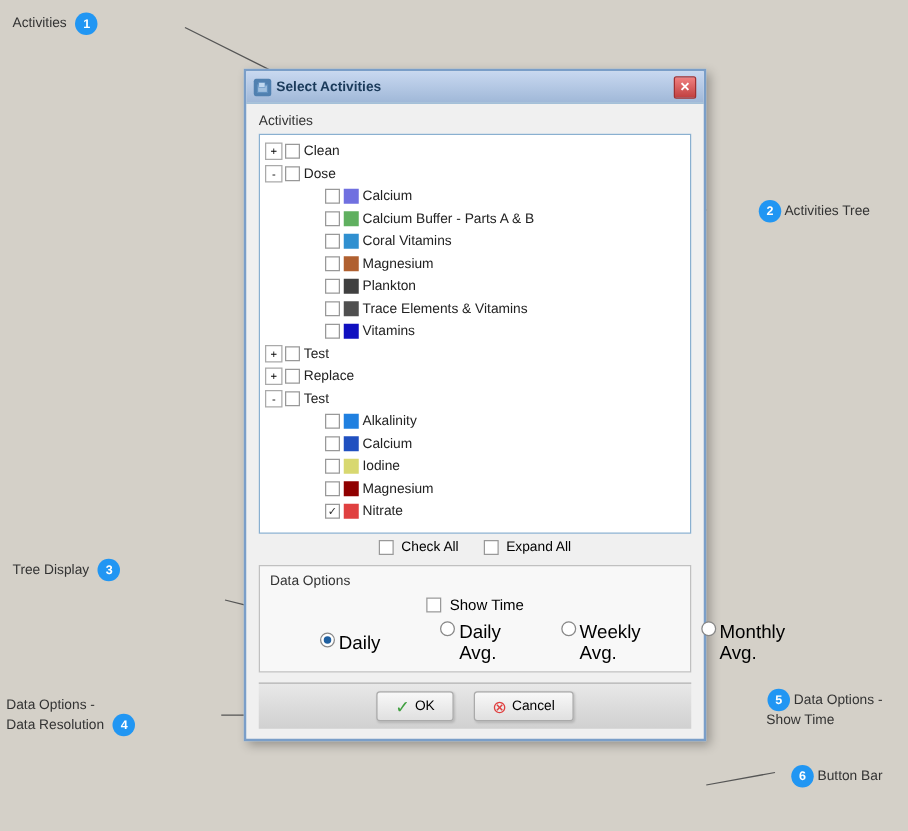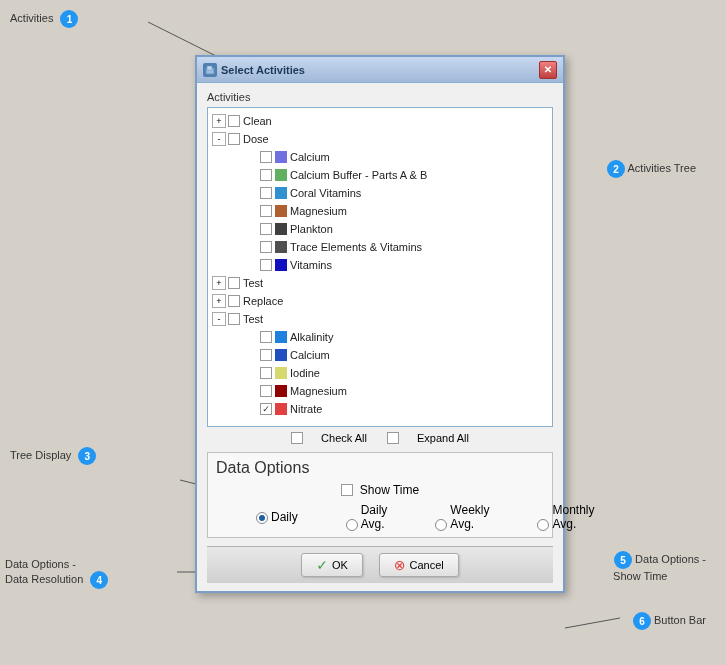--- a/index.html
+++ b/index.html
@@ -188,35 +188,35 @@
       display: flex;
       justify-content: center;
       gap: 20px;
       margin-top: 5px;
       margin-bottom: 8px;
     }
 
     .tree-control-item {
       display: flex;
       align-items: flex-start;
-      gap: 15px;
+      gap: 3px;
       cursor: pointer;
       font-size: 11px;
     }
 
     
     .data-options {
       border: 1px solid #c0c0c0;
       background: #f8f8f8;
       padding: 6px 8px;
       margin-bottom: 8px;
     }
 
     .data-options-title {
-      font-size: 16px;
+      font-size: 11px;
       color: #333;
       margin-bottom: 6px;
     }
 
     .show-time-row {
       display: flex;
       justify-content: center;
       align-items: center;
       gap: 4px;
       margin-bottom: 6px;
@@ -224,24 +224,24 @@
 
     .radio-group {
       display: flex;
       justify-content: space-around;
       align-items: center;
       gap: 8px;
     }
 
     .radio-item {
       display: flex;
-      align-items: flex-end;
+      align-items: flex-start;
       gap: 3px;
       cursor: pointer;
-      font-size: 12px;
+      font-size: 15px;
       padding-left: 40px;
     }
 
     .radio-btn {
       width: 12px;
       height: 12px;
       border-radius: 50%;
       border: 1px solid #888;
       background: white;
       display: inline-flex;

